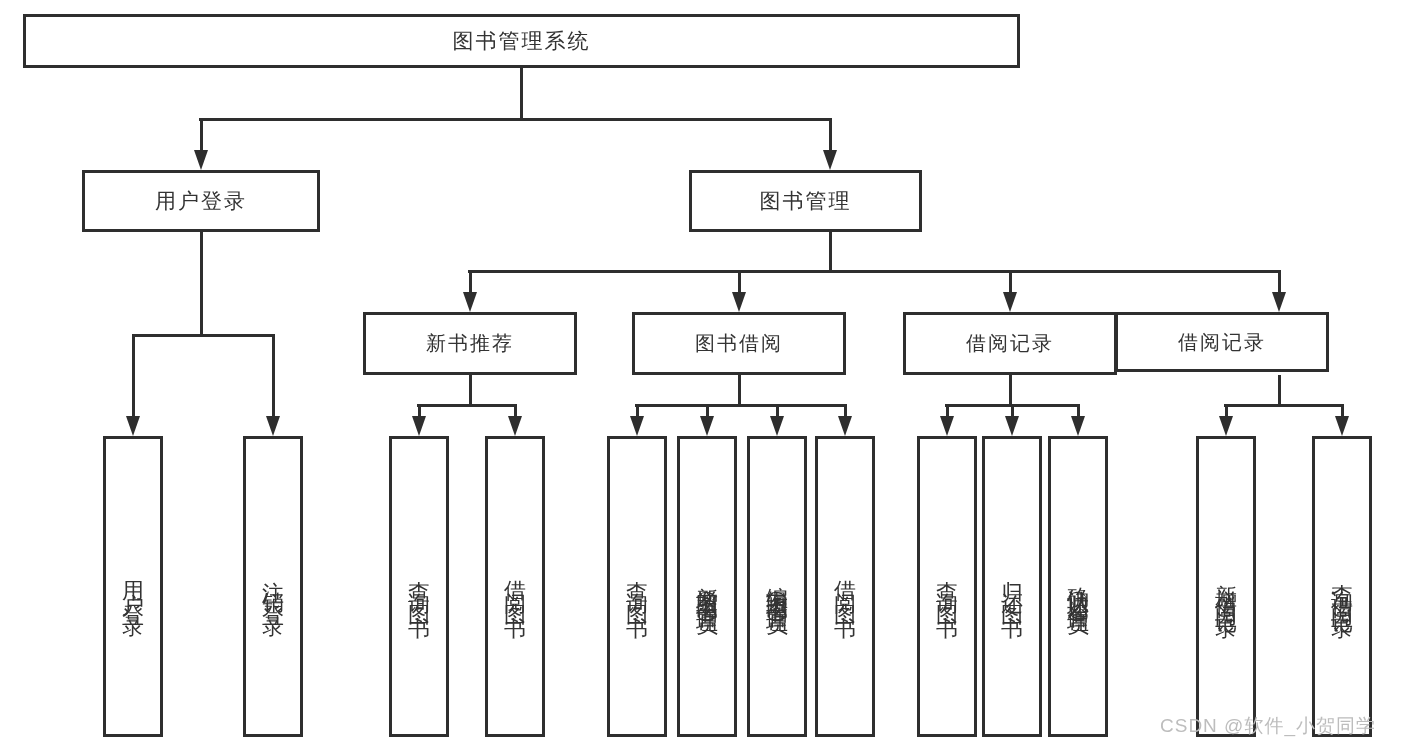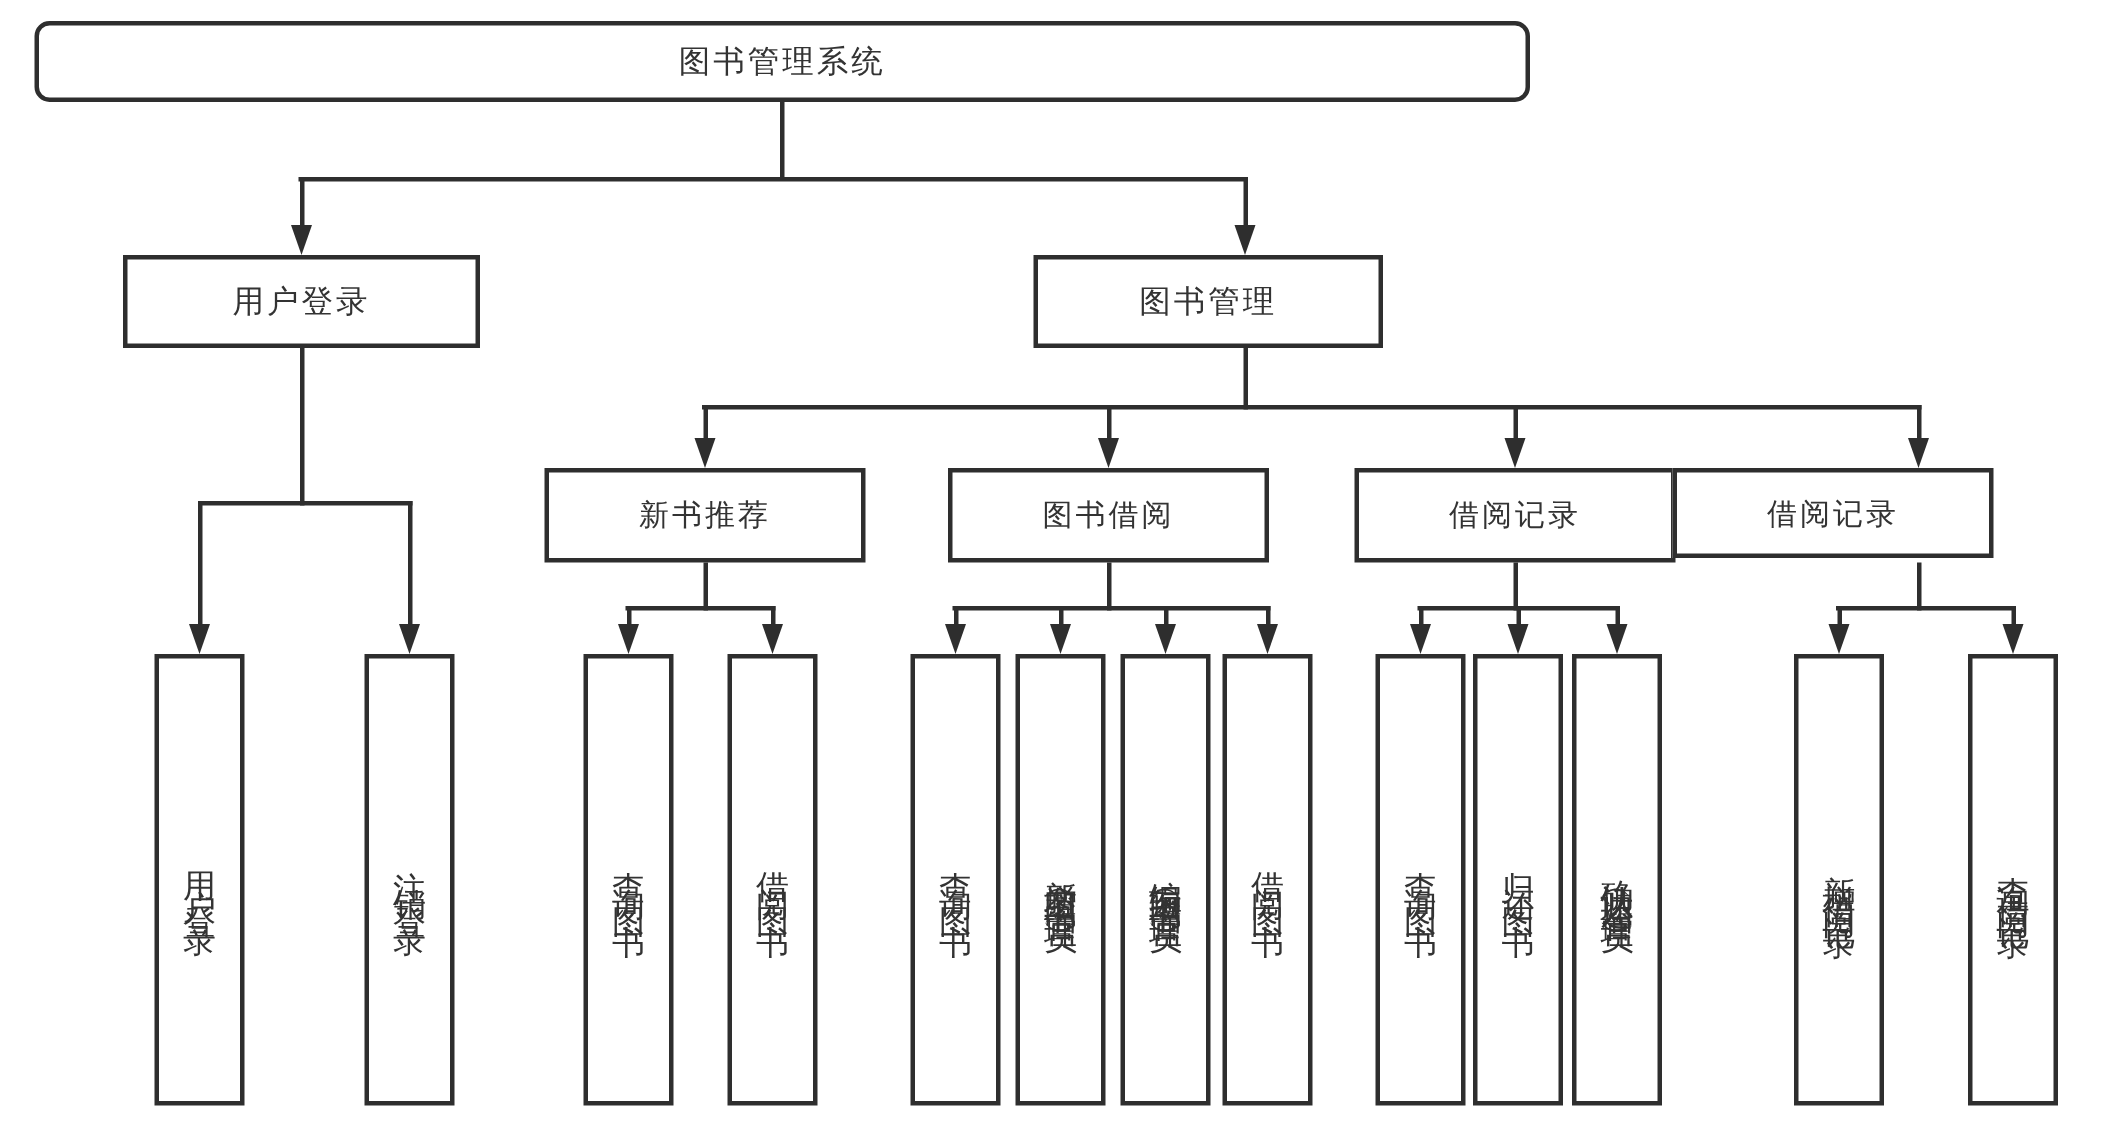--- a/index.html
+++ b/index.html
@@ -65,21 +65,21 @@
     letter-spacing: 1px;
     white-space: nowrap;
     z-index: 5;
   }
 </style>
 </head>
 <body>
 
 <div id="canvas">
 
-  <div class="box" style="left:23px; top:14px; width:997px; height:54px;border-radius:10px;">
+  <div class="box" style="left:23px; top:14px; width:997px; height:54px;">
     <span class="hlabel big">图书管理系统</span>
   </div>
 
   <div class="vl" style="left:520px; top:68px; height:52px;"></div>
   <div class="hl" style="left:199px; top:118px; width:633px;"></div>
   <div class="vl" style="left:200px; top:118px; height:35px;"></div>
   <div class="arr" style="left:194px; top:150px;"></div>
   <div class="vl" style="left:829px; top:118px; height:35px;"></div>
   <div class="arr" style="left:823px; top:150px;"></div>
 
@@ -192,14 +192,15 @@
     <span class="vt sp9">确认归还（管理员）</span>
   </div>
 
   <div class="box" style="left:1196px; top:436px; width:60px; height:301px;">
     <span class="vt sp6">新增借阅记录</span>
   </div>
   <div class="box" style="left:1312px; top:436px; width:60px; height:301px;">
     <span class="vt sp6">查询借阅记录</span>
   </div>
 
+  <div class="watermark">CSDN @软件_小贺同学</div>
 
 </div>
 
 </body></html>

